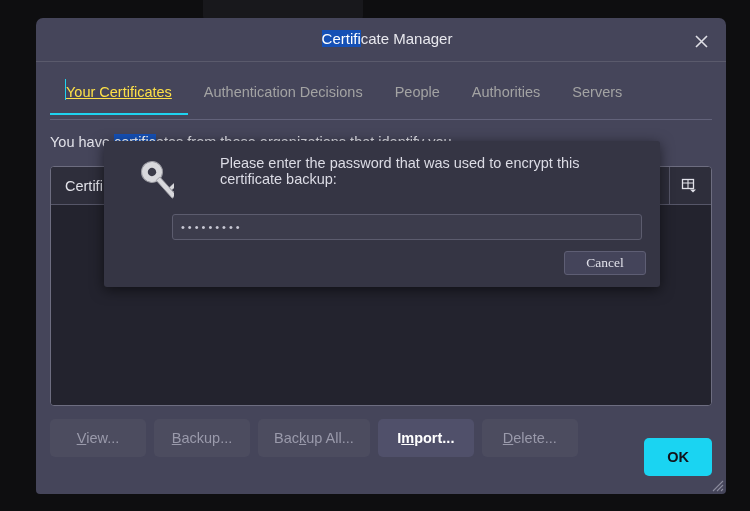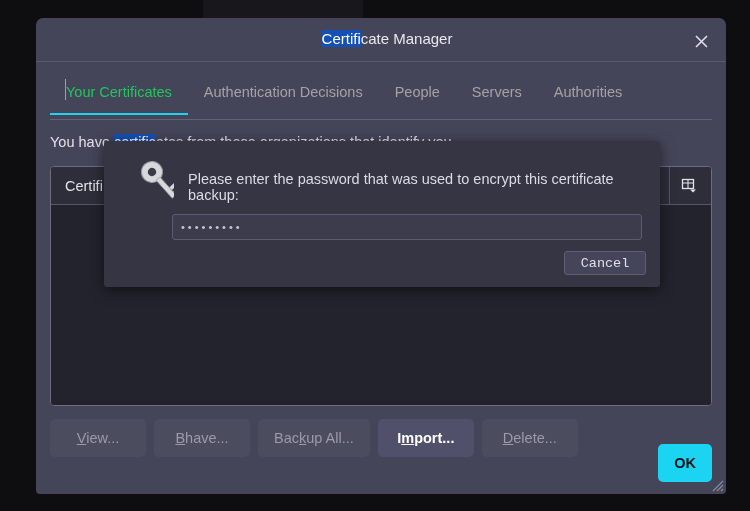--- a/index.html
+++ b/index.html
@@ -64,21 +64,21 @@
     align-items: flex-start;
     border-bottom: 1px solid #62627a;
   }
   .tab {
     position: relative;
     padding: 8px 16px 14px 16px;
     font-size: 14.5px;
     color: #a3a3a3;
     white-space: nowrap;
   }
-  .tab.active { color: #22c55e; }
+  .tab.active { color: #fde047; text-decoration: underline; }
   .tab.active::after {
     content: "";
     position: absolute;
     left: 0; right: 0; bottom: -1px;
     height: 2px;
     background: #1fd3f0;
   }
   .caret {
     position: absolute;
     left: 15px; top: 3px;
@@ -142,43 +142,43 @@
     color: #b5b5c2;
     display: flex; align-items: center; justify-content: center;
     white-space: nowrap;
   }
   .btn.disabled { color: #9a9aab; }
   .btn.enabled { color: #ffffff; font-weight: bold; background: #50506a; }
   .btn u { text-decoration: underline; }
 
   
   .ok-btn {
-    position: absolute; right: 14px; bottom: 12px;
-    width: 54px; height: 38px;
+    position: absolute; right: 14px; bottom: 18px;
+    width: 68px; height: 38px;
     background: #1ad4f2;
     border: none; border-radius: 5px;
     font-family: "Liberation Sans", sans-serif;
     font-size: 14.5px; font-weight: bold;
     color: #12121a;
     display: flex; align-items: center; justify-content: center;
   }
   .resize-grip {
     position: absolute; right: 2px; bottom: 2px;
     width: 14px; height: 14px;
   }
 
   
   .modal {
     position: absolute; left: 104px; top: 141px;
     width: 556px; height: 146px;
     background: #353544;
     border-radius: 3px;
     box-shadow: 0 3px 14px rgba(0,0,0,0.55);
   }
-  .modal-row { display: flex; align-items: flex-end; padding: 14px 18px 0 18px; }
+  .modal-row { display: flex; align-items: flex-start; padding: 14px 18px 0 18px; gap: 32px; }
   .key-icon { width: 52px; height: 48px; flex: 0 0 52px; }
   .modal-msg {
     margin-left: 14px;
     font-size: 14.5px;
     color: #dcdce5;
   }
   .pw-field {
     position: absolute; left: 68px; top: 73px;
     width: 470px; height: 26px;
     background: #3c3c4c;
@@ -195,21 +195,21 @@
   }
   .modal-buttons {
     position: absolute; right: 14px; top: 110px;
     display: flex; gap: 8px;
   }
   .mbtn {
     width: 82px; height: 24px;
     background: #44445a;
     border: 1px solid #5e5e74;
     border-radius: 3px;
-    font-family: Liberation Mono, monospace;
+    font-family: Liberation Serif, serif;
     font-size: 13.5px;
     color: #e0e0e9;
     display: flex; align-items: center; justify-content: center;
   }
 </style>
 </head>
 <body>
 
 <div id="root">
 
@@ -225,22 +225,22 @@
           <path d="M2 2 L13 13 M13 2 L2 13" stroke="#dfdfe6" stroke-width="1.6" fill="none"></path>
         </svg>
       </div>
     </div>
 
     <div class="tabs">
       <div class="caret"></div>
       <div class="tab active"><span>Your Certificates</span></div>
       <div class="tab"><span>Authentication Decisions</span></div>
       <div class="tab"><span>People</span></div>
+      <div class="tab"><span>Authorities</span></div>
       <div class="tab"><span>Servers</span></div>
-      <div class="tab"><span>Authorities</span></div>
     </div>
 
     <div class="desc"><span>You have </span><span class="sel">certific</span><span>ates from these organizations that identify you</span></div>
 
     <div class="listbox">
       <div class="list-header">
         <div class="col-title">Certifi</div>
         <div class="col-config">
           <svg width="16" height="16" viewBox="0 0 16 16">
             <rect x="1.5" y="1.5" width="11" height="9" fill="none" stroke="#e2e2e9" stroke-width="1.3"></rect>
@@ -254,21 +254,21 @@
 
     <div class="actions">
       <div class="btn disabled">
           <span></span>
           <u>V</u>
           <span>iew...</span>
         </div>
       <div class="btn disabled">
           <span></span>
           <u>B</u>
-          <span>have...</span>
+          <span>ackup...</span>
         </div>
       <div class="btn disabled">
           <span>Bac</span>
           <u>k</u>
           <span>up All...</span>
         </div>
       <div class="btn enabled">
           <span>I</span>
           <u>m</u>
           <span>port...</span>

